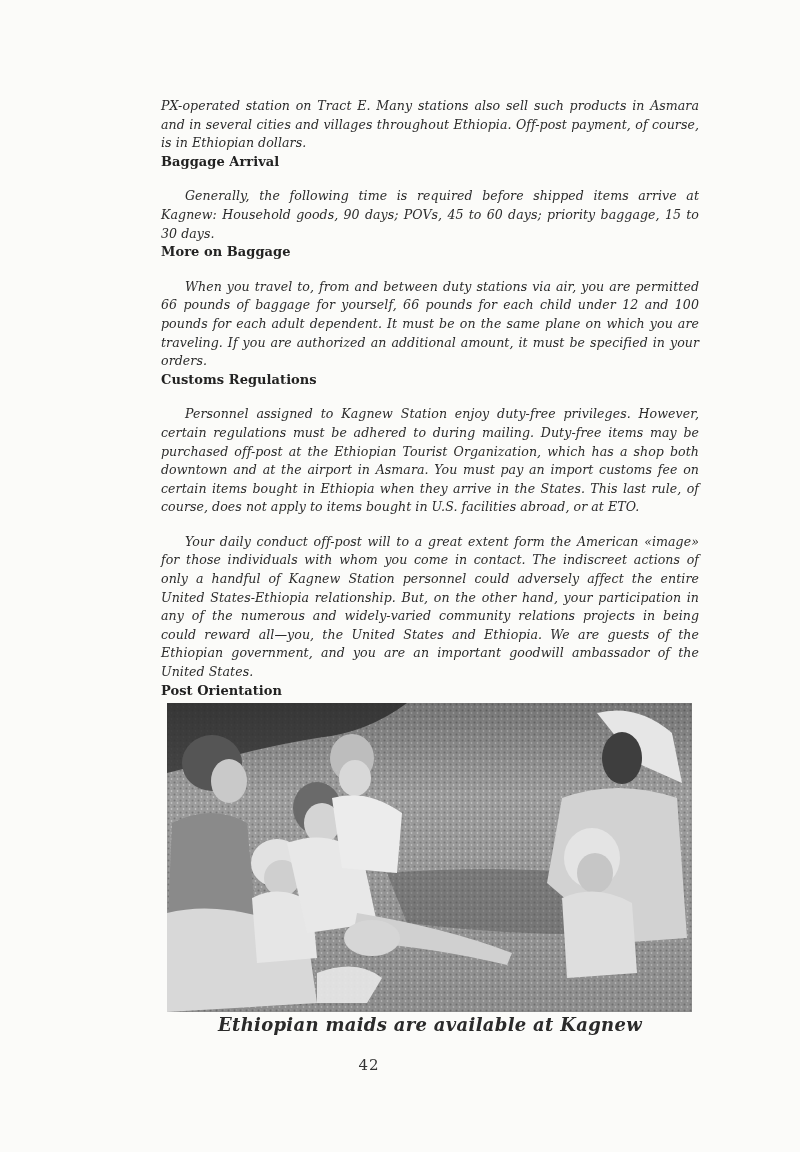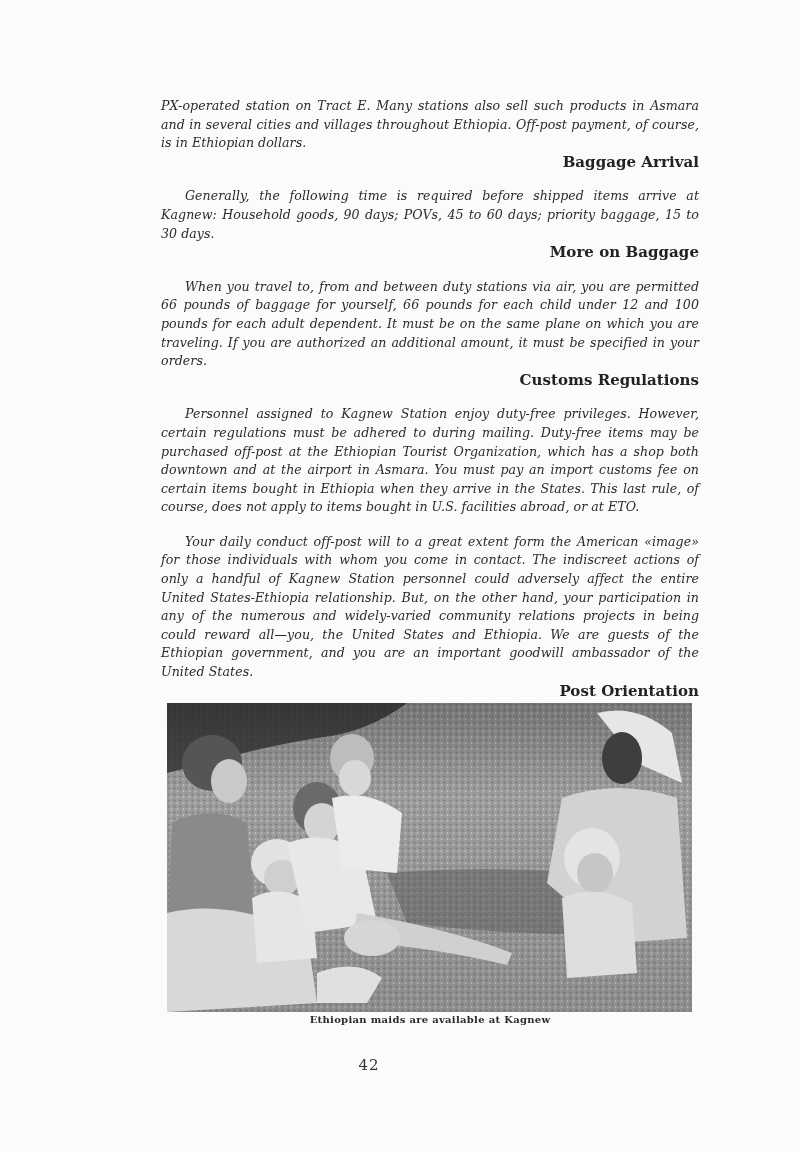--- a/index.html
+++ b/index.html
@@ -20,43 +20,43 @@
       letter-spacing: 0.05px;
     }
     .column p {
       margin: 0;
       text-align: justify;
       font-style: italic;
     }
     .column p.indent { text-indent: 24px; margin-top: 16px; }
     .column h3 {
       margin: 0;
-      font-size: 15px;
+      font-size: 13px;
       font-weight: bold;
       line-height: 18.6px;
       color: #222;
-      text-align: right;
     }
     .photo {
       position: absolute;
       left: 167px; top: 703px;
       width: 525px; height: 309px;
       overflow: hidden;
       background: #8e8e8e;
     }
     .photo svg { display: block; width: 100%; height: 100%; }
     .caption {
       position: absolute;
       left: 161px; width: 538px;
       top: 1014px;
       text-align: center;
       font-weight: bold;
-      font-size: 10px;
+      font-size: 18px;
       letter-spacing: 0.3px;
       color: #2a2a2a;
+      font-style: italic;
     }
     .page-number {
       position: absolute;
       left: 0; width: 738px;
       top: 1056px;
       text-align: center;
       font-size: 15px;
       letter-spacing: 1px;
       color: #333;
     }

